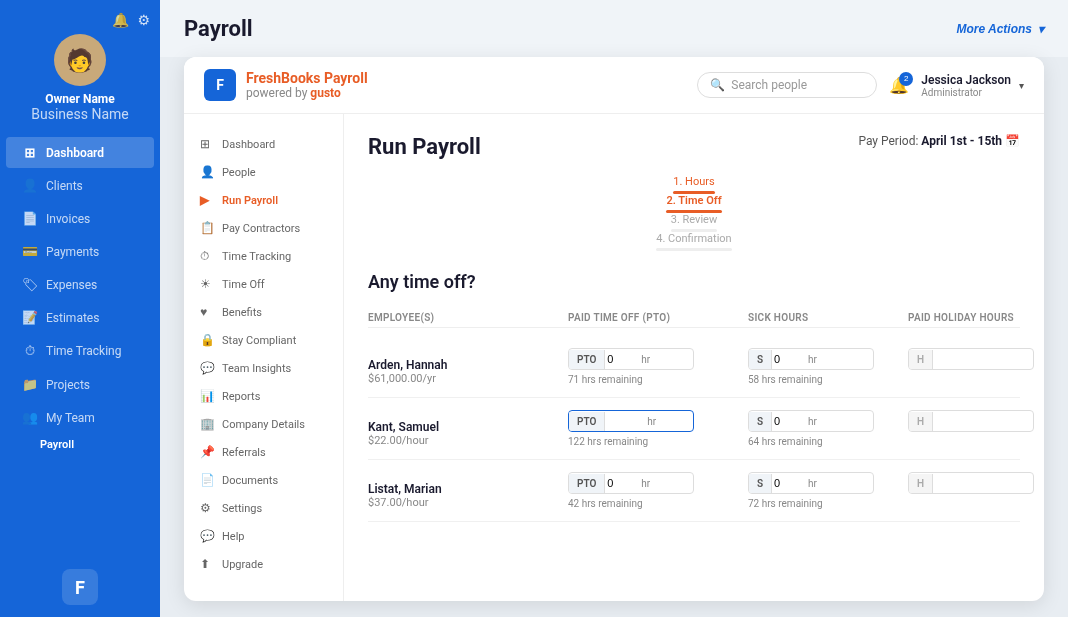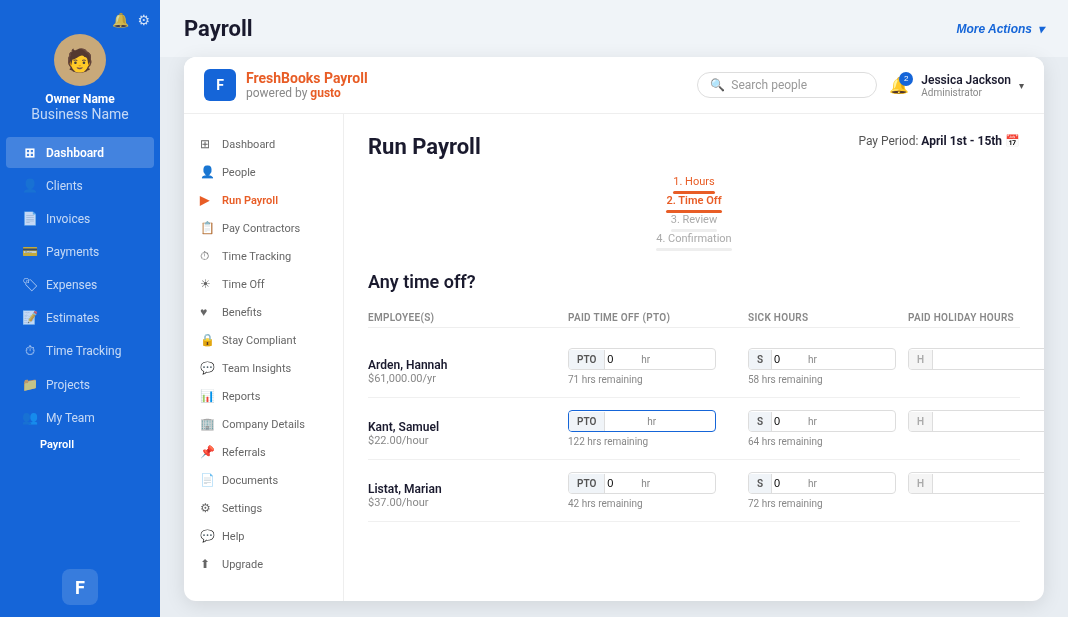--- a/index.html
+++ b/index.html
@@ -363,21 +363,21 @@
     }
     .emp-name { font-size: 12px; font-weight: 600; color: #1a1a2e; margin-top: 10px; }
     .emp-rate { font-size: 11px; color: #888; }
     .pto-cell { display: flex; flex-direction: column; gap: 4px; }
     .pto-input-row {
       display: flex;
       align-items: center;
       border: 1px solid #ddd;
       border-radius: 4px;
       overflow: hidden;
-      width: 148px;
+      width: 126px;
     }
     .pto-input-row.highlighted { border-color: #1565D8; }
     .pto-label {
       background: #f0f4f8;
       padding: 4px 8px;
       font-size: 10px;
       font-weight: 600;
       color: #555;
       border-right: 1px solid #ddd;
     }

